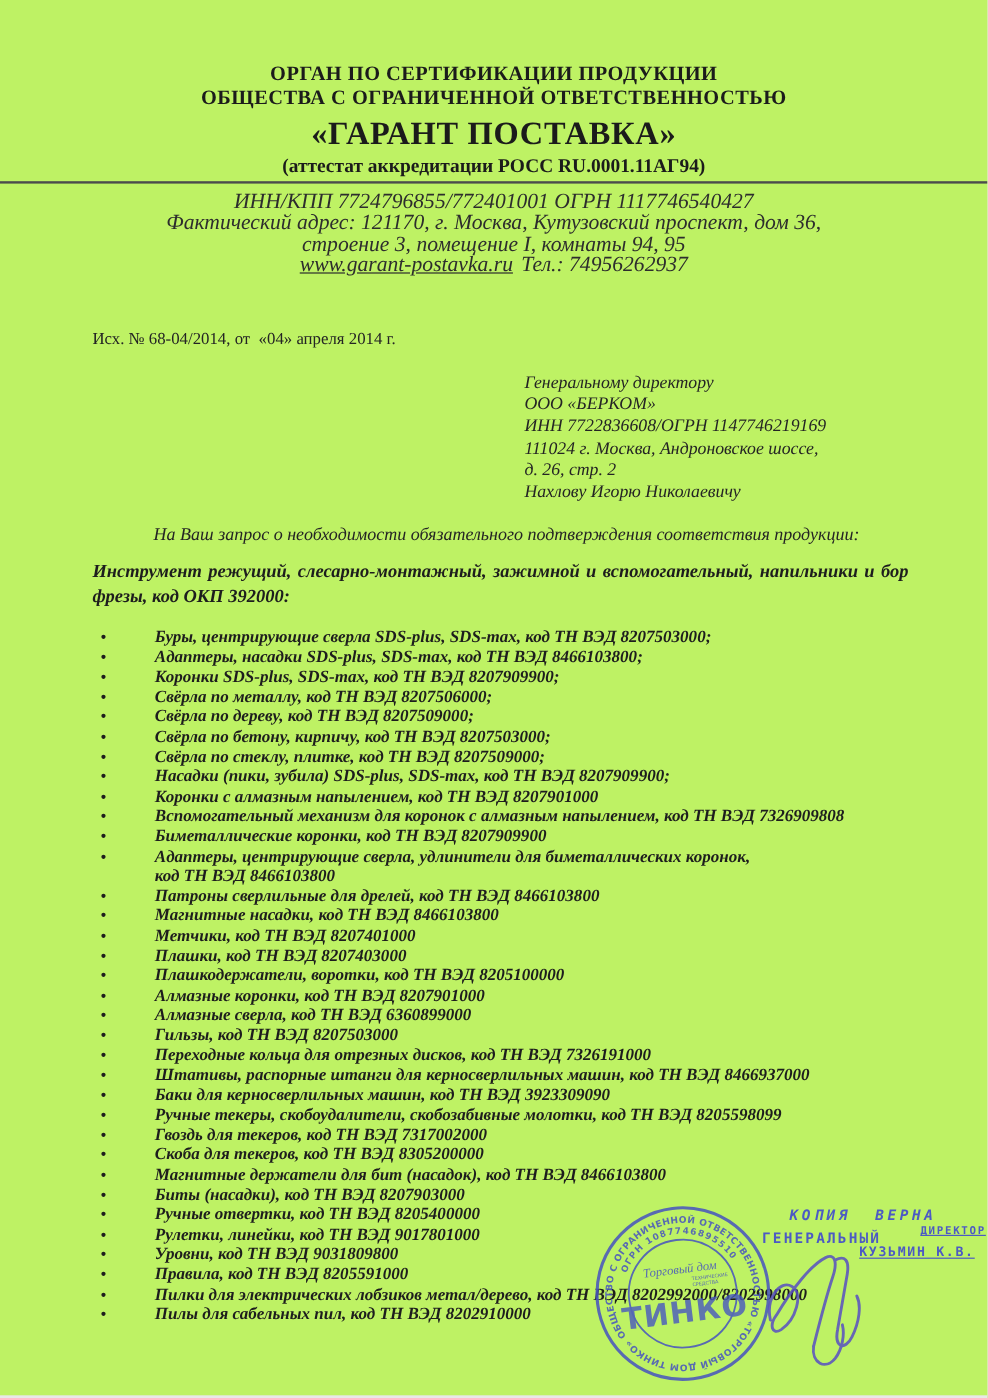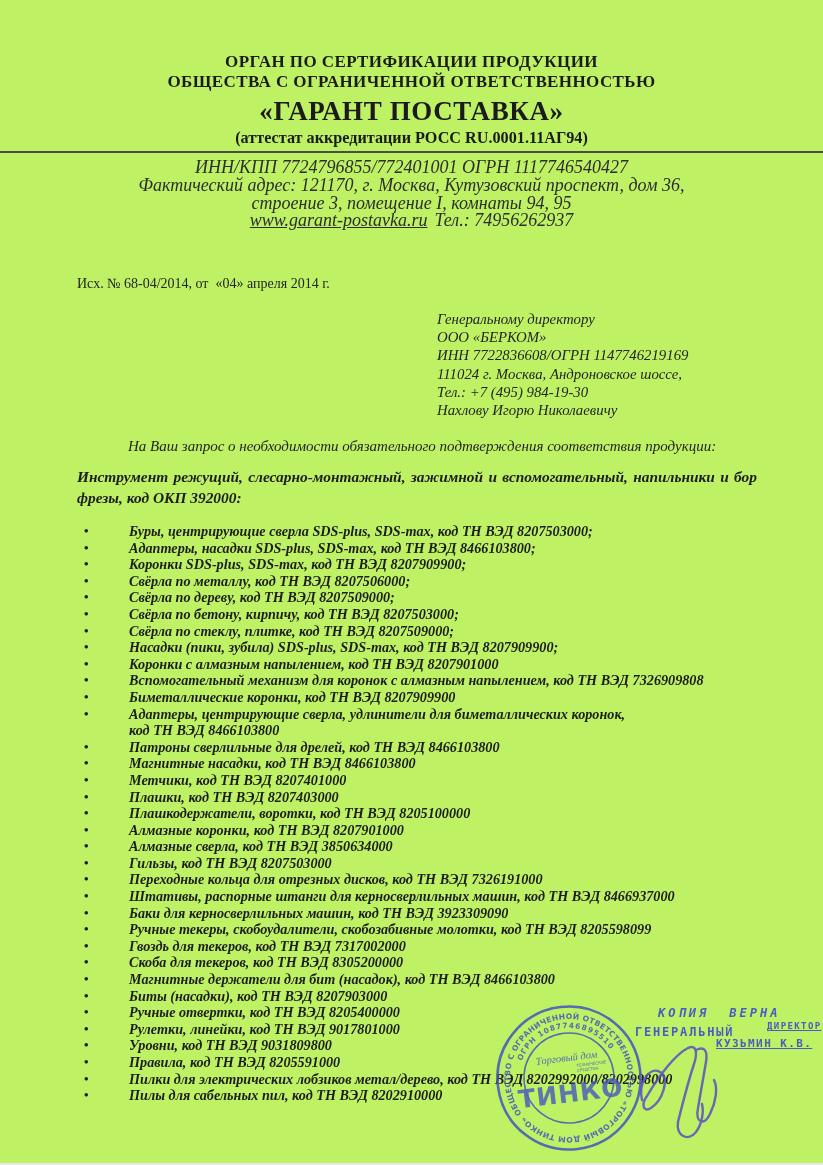--- a/index.html
+++ b/index.html
@@ -61,21 +61,21 @@
     <div><span class="site">www.garant-postavka.ru</span><span>Тел.: 74956262937</span></div>
   </div>
 
   <div class="ref-line">Исх. № 68-04/2014, от  «04» апреля 2014 г.</div>
 
   <div class="recipient">
     <div>Генеральному директору</div>
     <div>ООО «БЕРКОМ»</div>
     <div>ИНН 7722836608/ОГРН 1147746219169</div>
     <div>111024  г. Москва, Андроновское шоссе,</div>
-    <div>Тел.: +7 (495) 984-19-30</div>
+    <div>д. 26, стр. 2</div>
     <div>Нахлову Игорю Николаевичу</div>
   </div>
 
   <div class="intro">На Ваш запрос о необходимости обязательного подтверждения соответствия продукции:</div>
   <div class="product-heading">Инструмент режущий, слесарно-монтажный, зажимной и вспомогательный, напильники и бор фрезы, код ОКП 392000:</div>
 
   <ul class="items">
     <li class="item">
         <span class="blt">•</span>
         <span class="item-text">Буры, центрирующие сверла SDS-plus, SDS-max, код ТН ВЭД 8207503000;</span>
@@ -144,21 +144,21 @@
     <li class="item">
         <span class="blt">•</span>
         <span class="item-text">Плашкодержатели, воротки, код ТН ВЭД 8205100000</span>
       </li>
     <li class="item">
         <span class="blt">•</span>
         <span class="item-text">Алмазные коронки, код ТН ВЭД 8207901000</span>
       </li>
     <li class="item">
         <span class="blt">•</span>
-        <span class="item-text">Алмазные сверла, код ТН ВЭД 3850634000</span>
+        <span class="item-text">Алмазные сверла, код ТН ВЭД 6360899000</span>
       </li>
     <li class="item">
         <span class="blt">•</span>
         <span class="item-text">Гильзы, код ТН ВЭД 8207503000</span>
       </li>
     <li class="item">
         <span class="blt">•</span>
         <span class="item-text">Переходные кольца для отрезных дисков, код ТН ВЭД 7326191000</span>
       </li>
     <li class="item">

